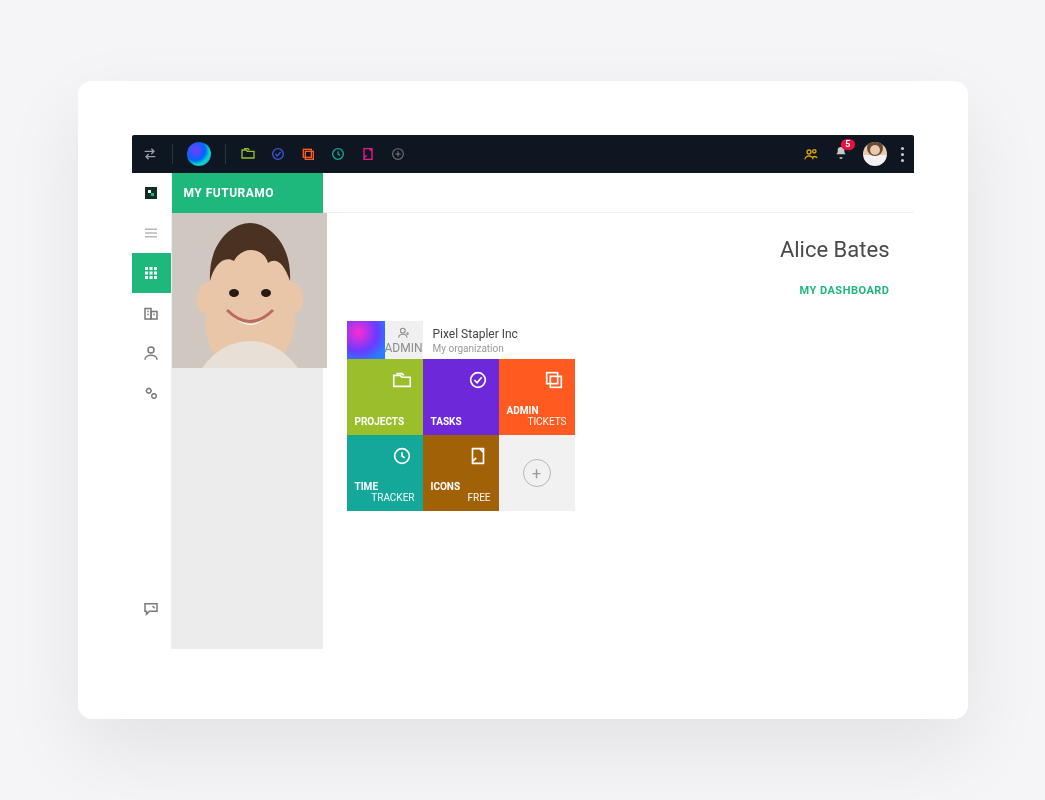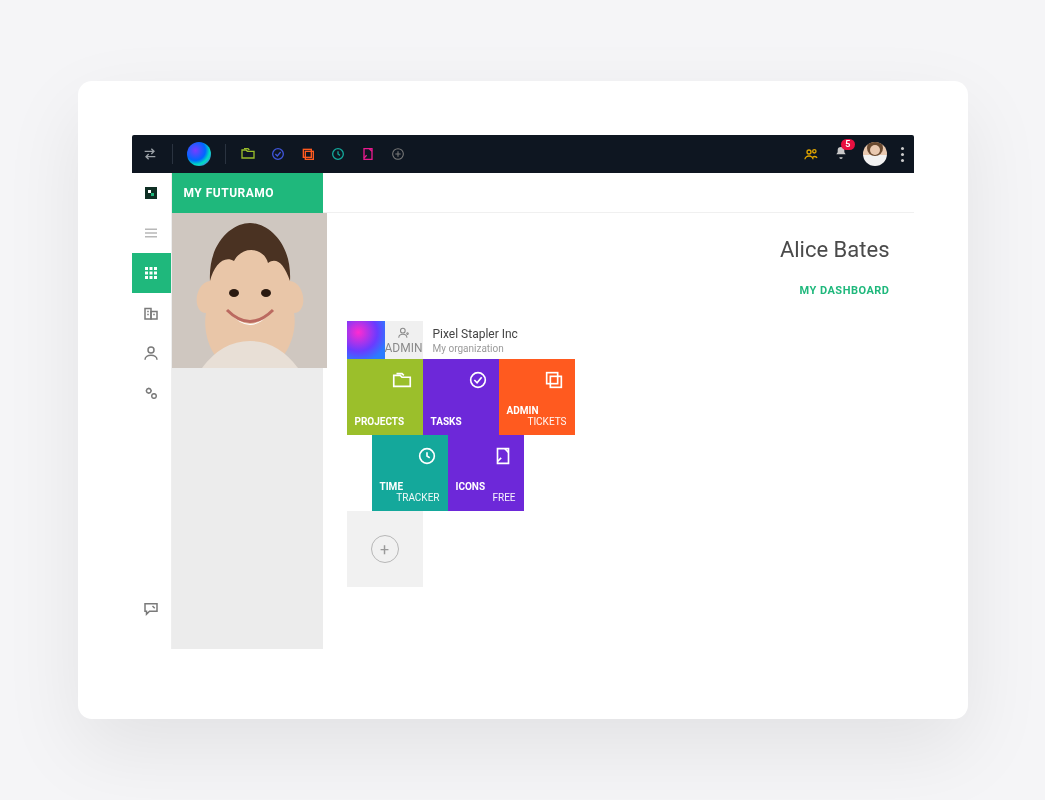--- a/index.html
+++ b/index.html
@@ -126,22 +126,22 @@
   }
   .org-tile-admin svg { width: 14px; height: 14px; stroke: #8a8a8a; fill: none; position: static; }
   .org-text { margin-left: 10px; }
   .org-text .org-name { font-size: 12px; color: #444; }
   .org-text .org-sub { font-size: 10px; color: #9a9a9a; margin-top: 2px; }
 
   .tiles-grid { display: flex; flex-wrap: wrap; width: 228px; }
   .c-green { background: #9bbf2b; }
   .c-blue { background: #6d28d9; }
   .c-orange { background: #ff5a1f; }
-  .c-teal { background: #14a89b; margin-left: 25px; }
-  .c-pink { background: #6d28d9; }
+  .c-teal { background: #14a89b; }
+  .c-pink { background: #a16207; }
 
   .kebab { display: flex; flex-direction: column; gap: 3px; cursor: pointer; }
   .kebab span { width: 3px; height: 3px; background: #ccc; border-radius: 50%; }
 </style>
 </head>
 <body>
 
 <div class="outer-card">
   <div class="app">
 

